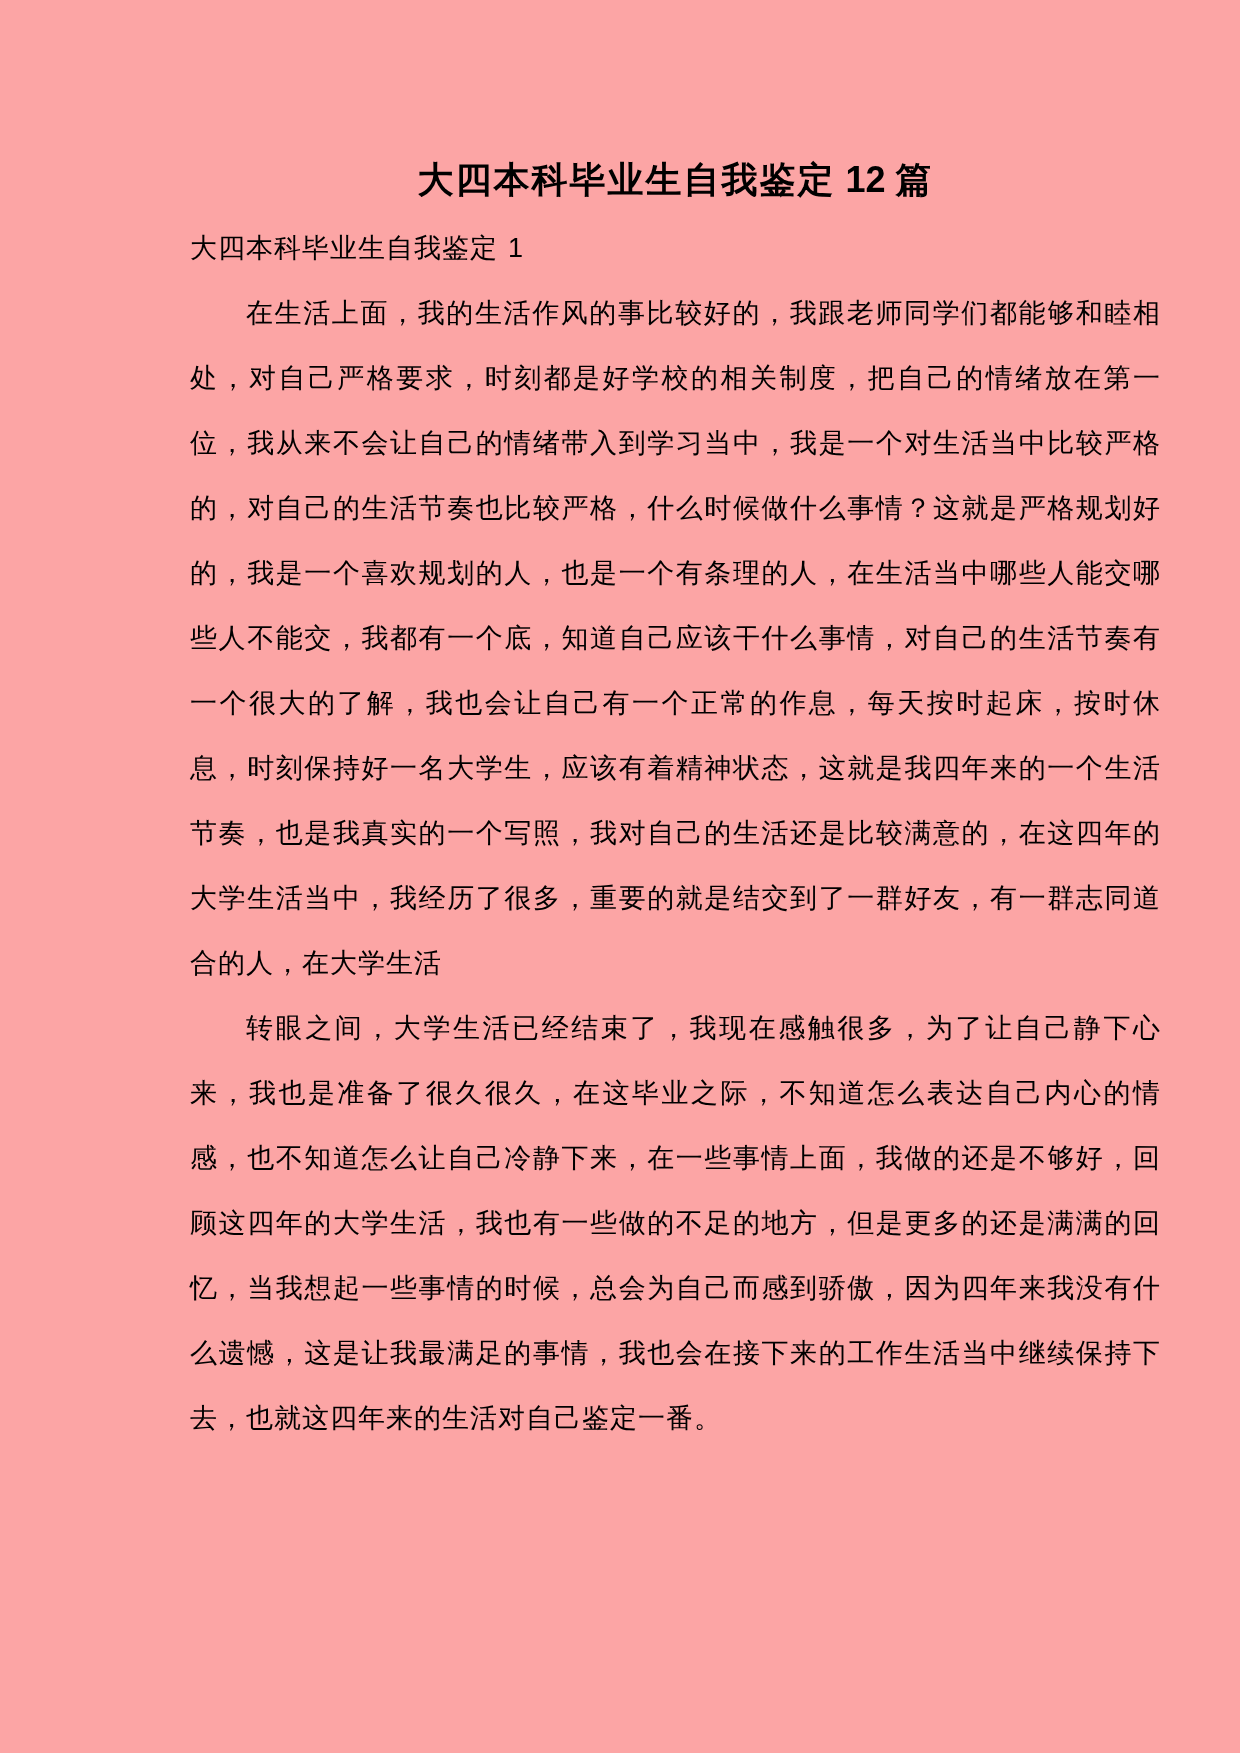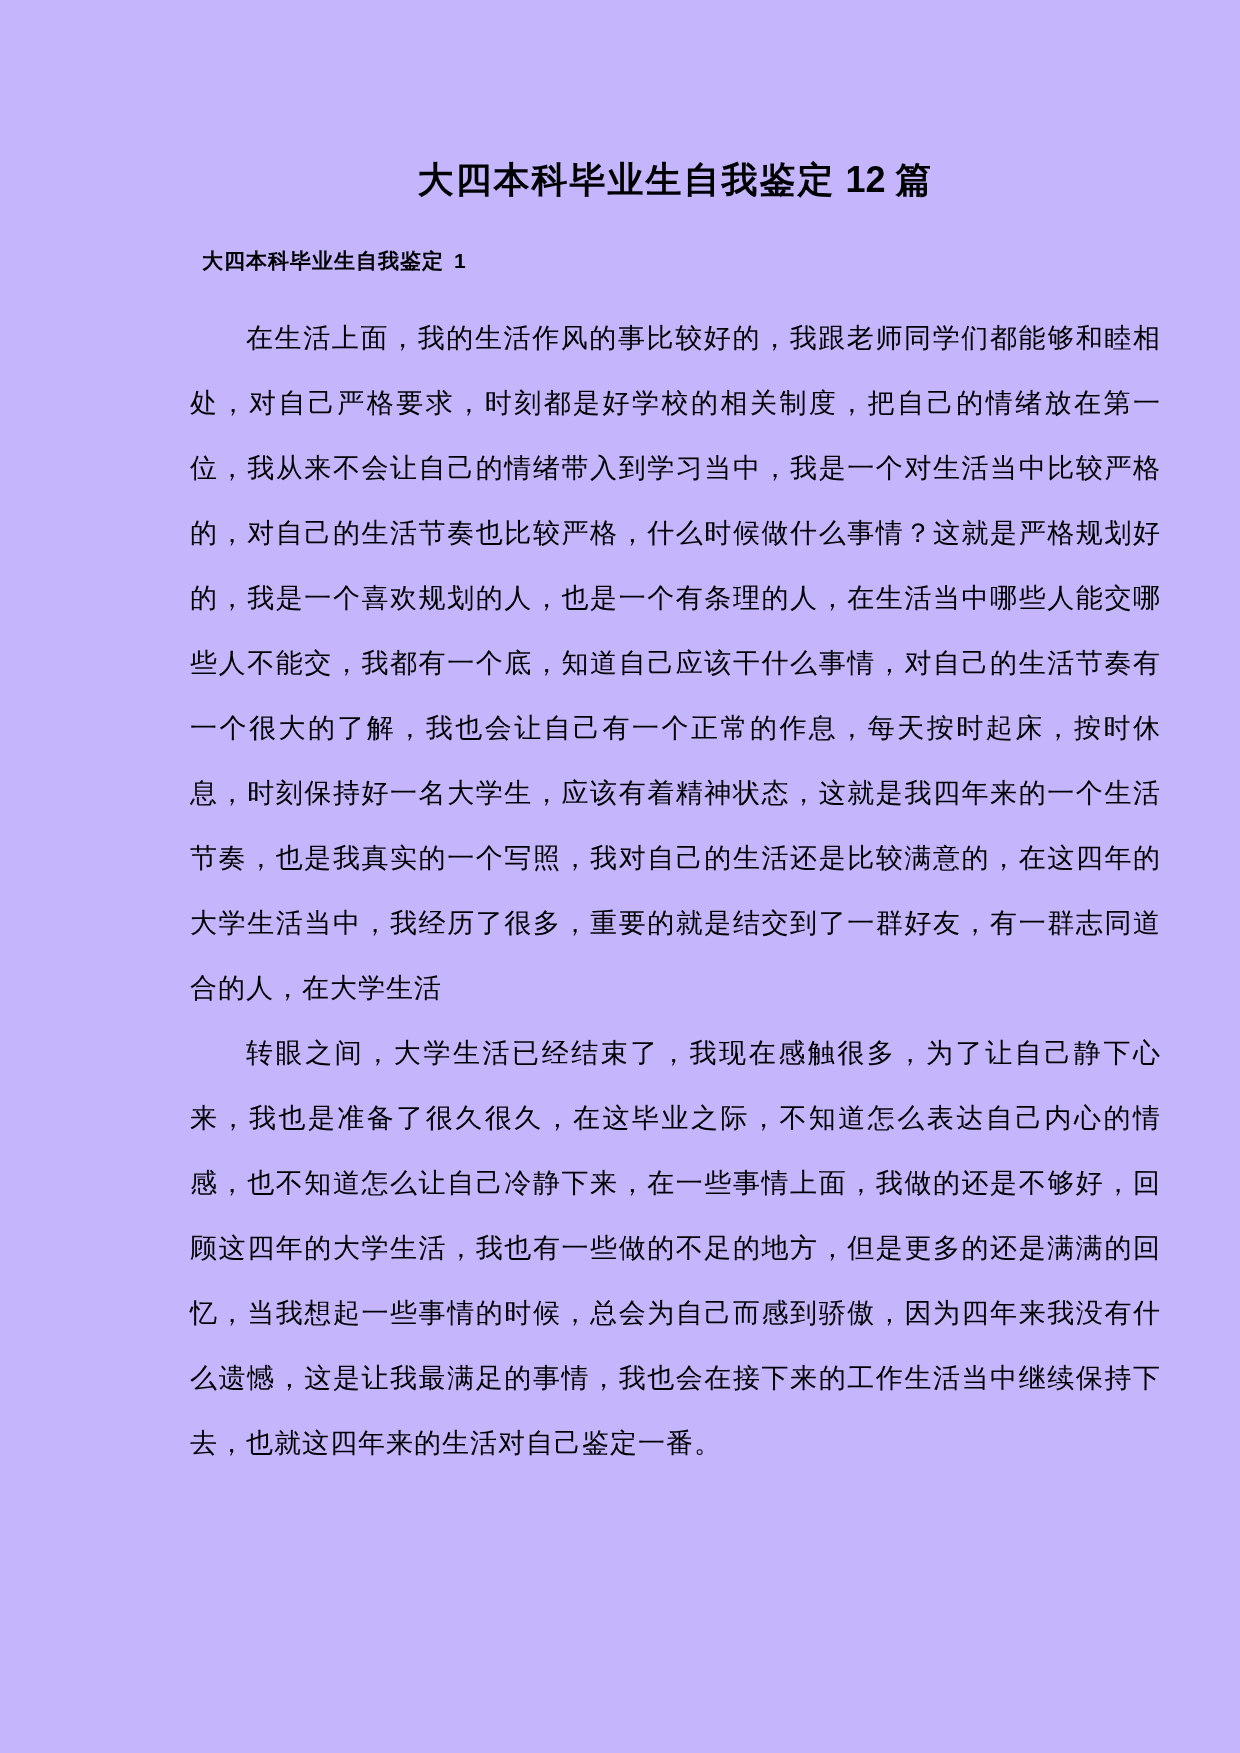--- a/index.html
+++ b/index.html
@@ -5,21 +5,21 @@
   html, body {
     margin: 0;
     padding: 0;
     background: #ffffff;
   }
   .page {
     position: relative;
     width: 1240px;
     height: 1753px;
     margin: 0 auto;
-    background: #c4b5fd;
+    background: #fca5a5;
     color: #000000;
     font-family: "Liberation Serif", "DejaVu Serif", serif;
     overflow: hidden;
     box-sizing: border-box;
     padding: 144px 79px 0 190px;
   }
   .doc-title {
     margin: 0;
     font-size: 36px;
     line-height: 72px;
@@ -27,24 +27,24 @@
     text-align: center;
     letter-spacing: 2px;
     white-space: nowrap;
   }
   .doc-title .latin-num {
     font-family: "Liberation Sans", "DejaVu Sans", sans-serif;
     margin: 0 10px;
     letter-spacing: 0;
   }
   .section-heading {
-    margin: 12px;
-    font-size: 21px;
+    margin: 0;
+    font-size: 27px;
     line-height: 65px;
-    font-weight: bold;
+    font-weight: normal;
     letter-spacing: 1px;
   }
   .section-heading .latin-num {
     font-family: "Liberation Sans", "DejaVu Sans", sans-serif;
     margin-left: 10px;
     letter-spacing: 0;
   }
   .para {
     margin: 0;
     font-size: 27px;

